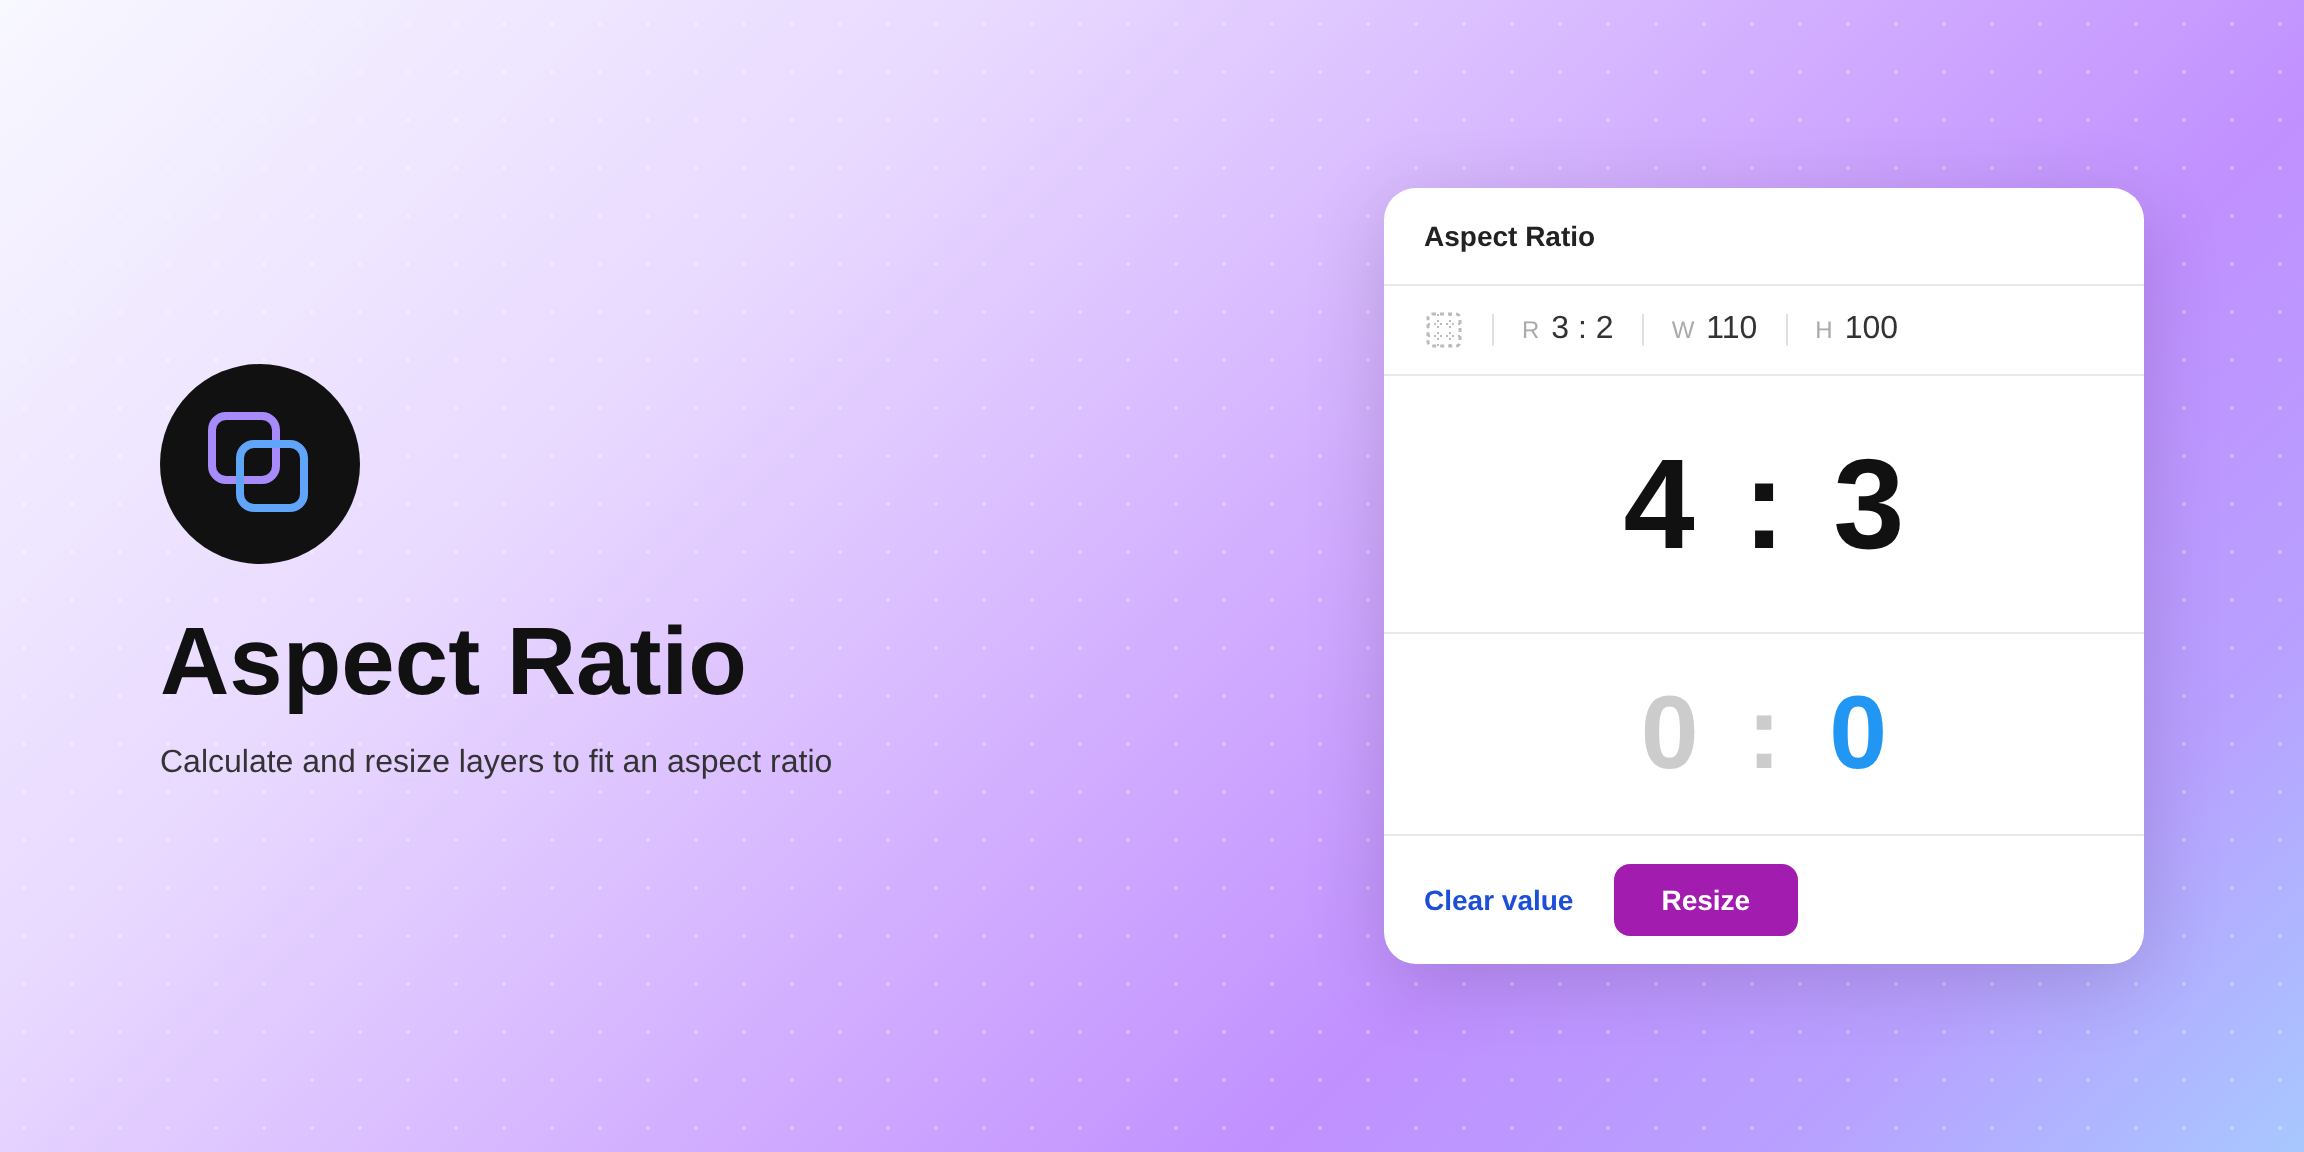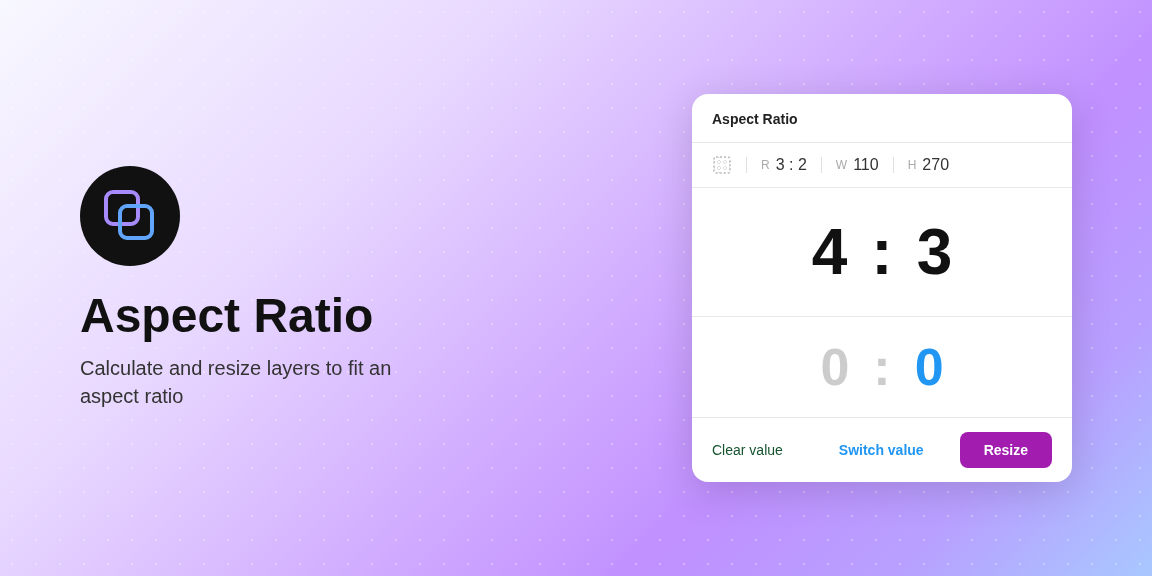--- a/index.html
+++ b/index.html
@@ -66,21 +66,21 @@
     }
 
     .main-title {
       font-size: 48px;
       font-weight: 800;
       color: #111;
       line-height: 1.1;
     }
 
     .sub-title {
-      font-size: 20px;
+      font-size: 16px;
       font-weight: 400;
       color: #333;
       line-height: 1.4;
       max-width: 340px;
     }
 
     
     .panel {
       background: #fff;
       border-radius: 16px;
@@ -200,23 +200,23 @@
     .panel-footer {
       display: flex;
       align-items: center;
       gap: 0;
       padding: 14px 20px;
     }
 
     .btn-clear {
       background: none;
       border: none;
-      color: #14532d;
+      color: #1d4ed8;
       font-size: 14px;
-      font-weight: 400;
+      font-weight: 700;
       cursor: pointer;
       padding: 4px 0;
       margin-right: 20px;
     }
 
     .btn-switch {
       background: none;
       border: none;
       color: #2196F3;
       font-size: 14px;
@@ -289,37 +289,36 @@
 
       <div class="toolbar-field">
         <span class="toolbar-label">W</span>
         <span class="toolbar-value">110</span>
       </div>
 
       <div class="toolbar-divider"></div>
 
       <div class="toolbar-field">
         <span class="toolbar-label">H</span>
-        <span class="toolbar-value">270</span>
+        <span class="toolbar-value">100</span>
       </div>
     </div>
 
     <div class="ratio-main">
       <span class="ratio-number-main">4</span>
       <span class="ratio-colon-main">:</span>
       <span class="ratio-number-main">3</span>
     </div>
 
     <div class="ratio-input">
       <span class="ratio-input-number-left">0</span>
       <span class="ratio-input-colon">:</span>
       <span class="ratio-input-number-right">0</span>
     </div>
 
     <div class="panel-footer">
       <button class="btn-clear">Clear value</button>
-      <button class="btn-switch">Switch value</button>
       <button class="btn-resize">Resize</button>
     </div>
 
   </div>
 
 </div>
 
 </body></html>

